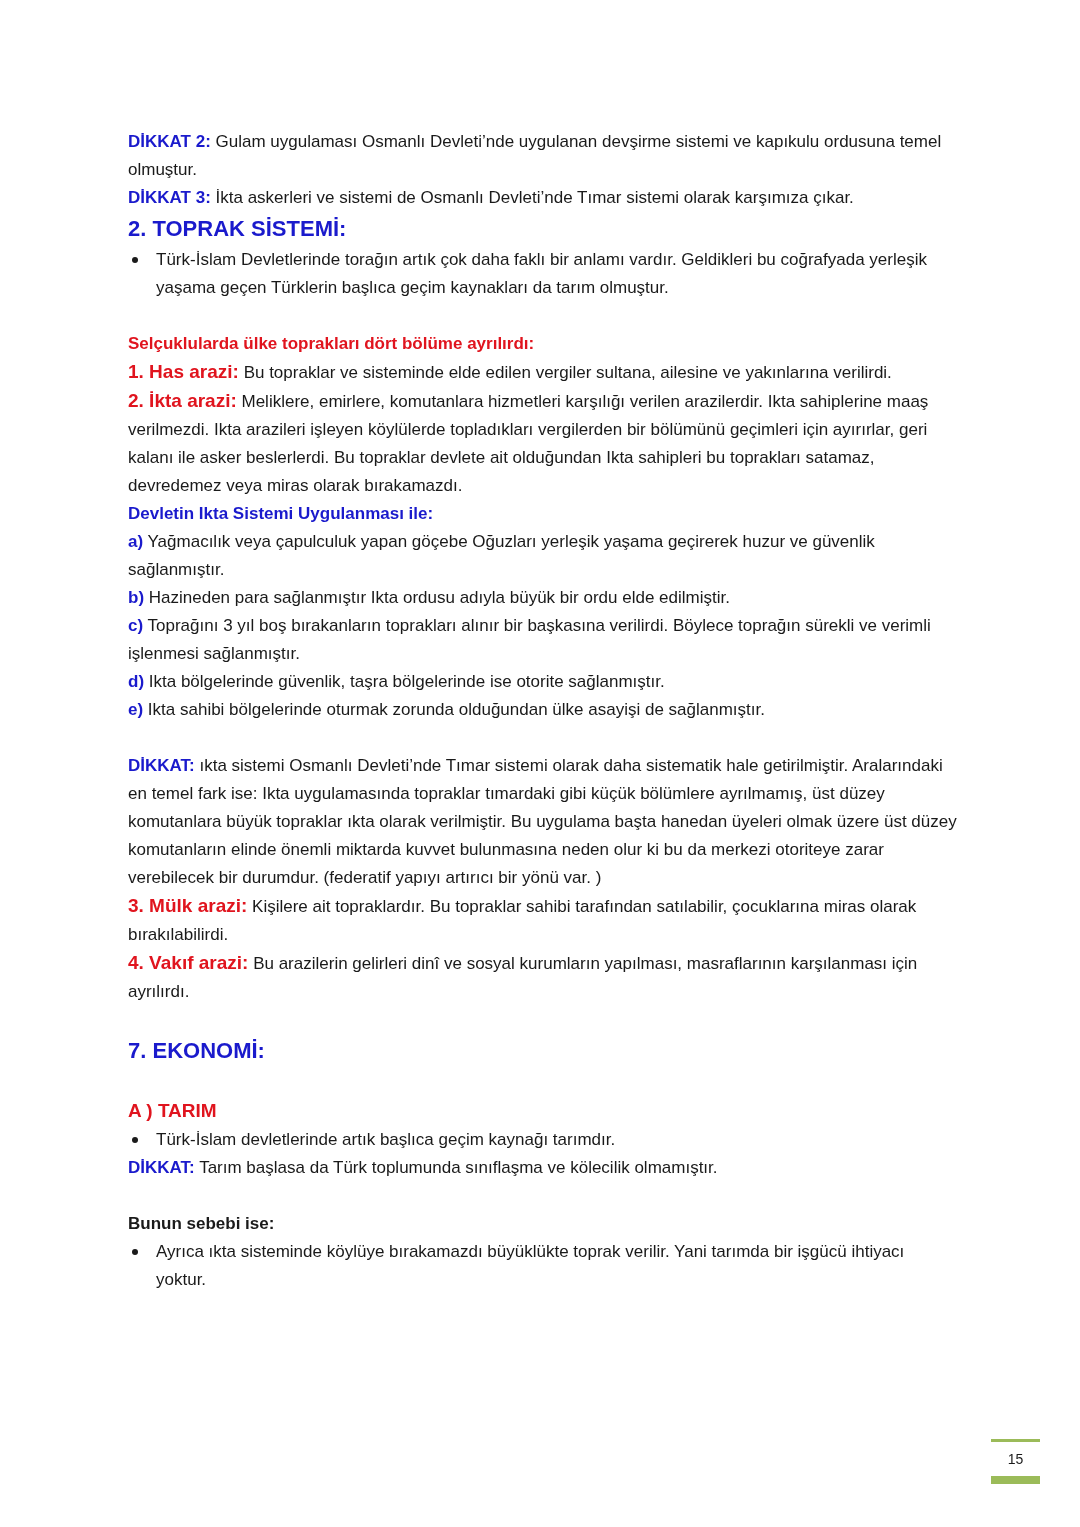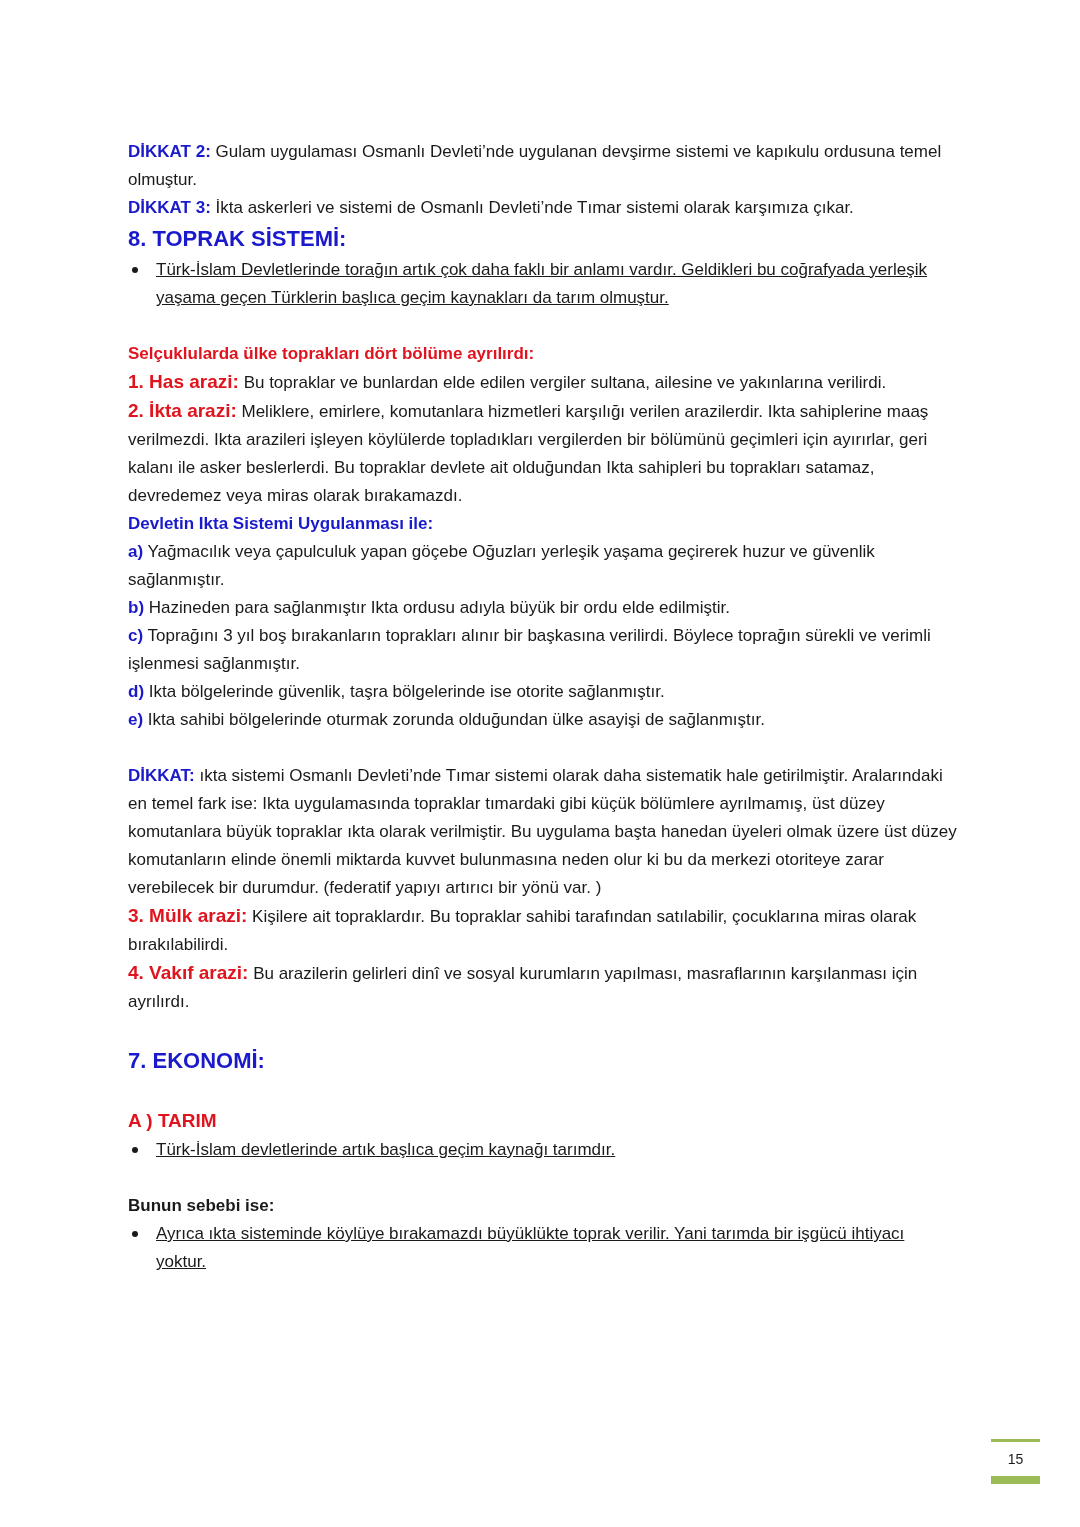--- a/index.html
+++ b/index.html
@@ -1,59 +1,59 @@
 <!DOCTYPE html>
 <html><head>
   <meta charset="utf-8">
   <style>
     html, body { margin: 0; padding: 0; background: #ffffff; }
     body { width: 1080px; height: 1527px; position: relative; overflow: hidden;
            font-family: "Liberation Sans", "DejaVu Sans", sans-serif; color: #1a1a1a; }
-    .page { position: absolute; left: 128px; top: 138px; width: 830px; }
+    .page { position: absolute; left: 128px; top: 128px; width: 830px; }
     .line { font-size: 17px; line-height: 28px; margin: 0; white-space: normal; }
     .blue { color: #1a1acc; font-weight: bold; }
     .red { color: #e0141e; font-weight: bold; }
     .red-lg { color: #e0141e; font-weight: bold; font-size: 19px; }
     .h-blue { color: #1a1acc; font-weight: bold; font-size: 22px; line-height: 34px; margin: 0; }
     .h-red { color: #e0141e; font-weight: bold; font-size: 19px; line-height: 30px; margin: 0; }
     .bold { font-weight: bold; }
-    .bullet { position: relative; padding-left: 16px; text-decoration: underline; }
+    .bullet { position: relative; padding-left: 16px; }
     .bullet .dot { position: absolute; left: 4px; top: 11px; width: 6px; height: 6px; border-radius: 50%; background: #1a1a1a; }
     .bullet .txt { padding-left: 12px; display: block; }
     .gap { height: 28px; }
     .page-num { position: absolute; left: 991px; top: 1439px; width: 49px; text-align: center; }
     .page-num .bar-top { height: 3px; background: #9bbb59; }
     .page-num .num { font-size: 14px; line-height: 34px; color: #1a1a1a; }
     .page-num .bar-bot { height: 8px; background: #9bbb59; }
   </style>
 </head>
 <body>
 
 <div class="page">
 
   <p class="line">
     <span class="blue">DİKKAT 2:</span><span> Gulam uygulaması Osmanlı Devleti’nde uygulanan devşirme sistemi ve kapıkulu ordusuna temel olmuştur.</span>
   </p>
   <p class="line">
     <span class="blue">DİKKAT 3:</span><span> İkta askerleri ve sistemi de Osmanlı Devleti’nde Tımar sistemi olarak karşımıza çıkar.</span>
   </p>
 
-  <h2 class="h-blue">8. TOPRAK SİSTEMİ:</h2>
+  <h2 class="h-blue">2. TOPRAK SİSTEMİ:</h2>
 
   <p class="line bullet">
     <span class="dot"></span>
     <span class="txt">Türk-İslam Devletlerinde torağın artık çok daha faklı bir anlamı vardır. Geldikleri bu coğrafyada yerleşik yaşama geçen Türklerin başlıca geçim kaynakları da tarım olmuştur.</span>
   </p>
 
   <div class="gap"></div>
 
   <p class="line red">Selçuklularda ülke toprakları dört bölüme ayrılırdı:</p>
 
   <p class="line">
-    <span class="red-lg">1. Has arazi:</span><span> Bu topraklar ve bunlardan elde edilen vergiler sultana, ailesine ve yakınlarına verilirdi.</span>
+    <span class="red-lg">1. Has arazi:</span><span> Bu topraklar ve sisteminde elde edilen vergiler sultana, ailesine ve yakınlarına verilirdi.</span>
   </p>
   <p class="line">
     <span class="red-lg">2. İkta arazi:</span><span> Meliklere, emirlere, komutanlara hizmetleri karşılığı verilen arazilerdir. Ikta sahiplerine maaş verilmezdi. Ikta arazileri işleyen köylülerde topladıkları vergilerden bir bölümünü geçimleri için ayırırlar, geri kalanı ile asker beslerlerdi. Bu topraklar devlete ait olduğundan Ikta sahipleri bu toprakları satamaz, devredemez veya miras olarak bırakamazdı.</span>
   </p>
 
   <p class="line blue">Devletin Ikta Sistemi Uygulanması ile:</p>
 
   <p class="line">
     <span class="blue">a)</span><span> Yağmacılık veya çapulculuk yapan göçebe Oğuzları yerleşik yaşama geçirerek huzur ve güvenlik sağlanmıştır.</span>
   </p>
@@ -89,20 +89,23 @@
 
   <div class="gap"></div>
 
   <h3 class="h-red">A ) TARIM</h3>
 
   <p class="line bullet">
     <span class="dot"></span>
     <span class="txt">Türk-İslam devletlerinde artık başlıca geçim kaynağı tarımdır.</span>
   </p>
 
+  <p class="line">
+    <span class="blue">DİKKAT:</span><span> Tarım başlasa da Türk toplumunda sınıflaşma ve kölecilik olmamıştır.</span>
+  </p>
 
   <div class="gap"></div>
 
   <p class="line bold">Bunun sebebi ise:</p>
 
   <p class="line bullet">
     <span class="dot"></span>
     <span class="txt">Ayrıca ıkta sisteminde köylüye bırakamazdı büyüklükte toprak verilir. Yani tarımda bir işgücü ihtiyacı yoktur.</span>
   </p>
 </div>

